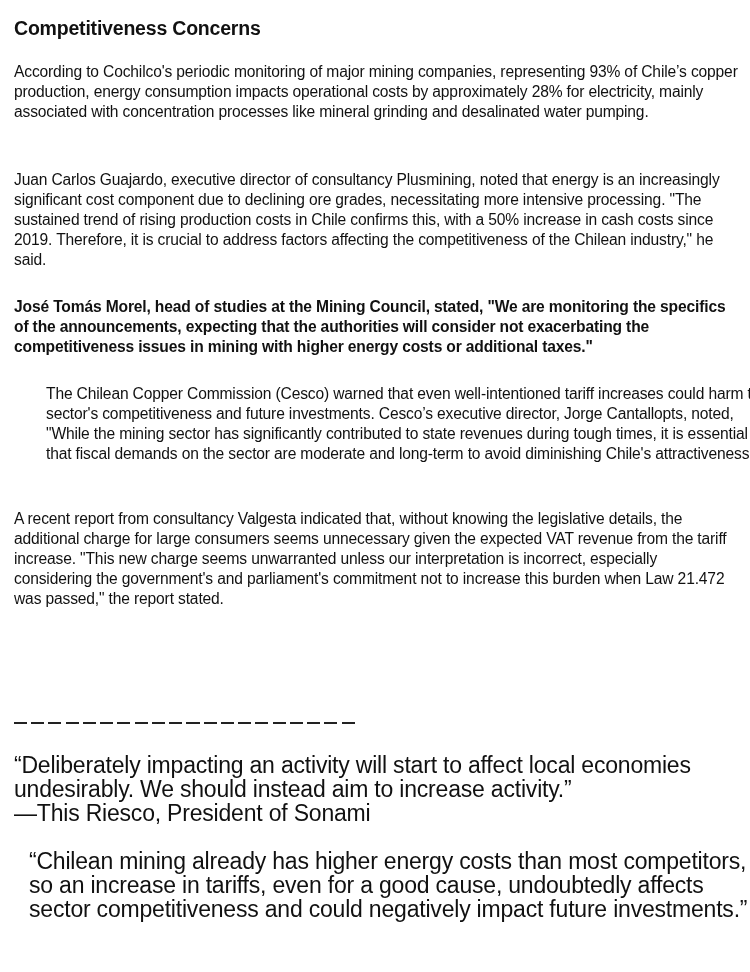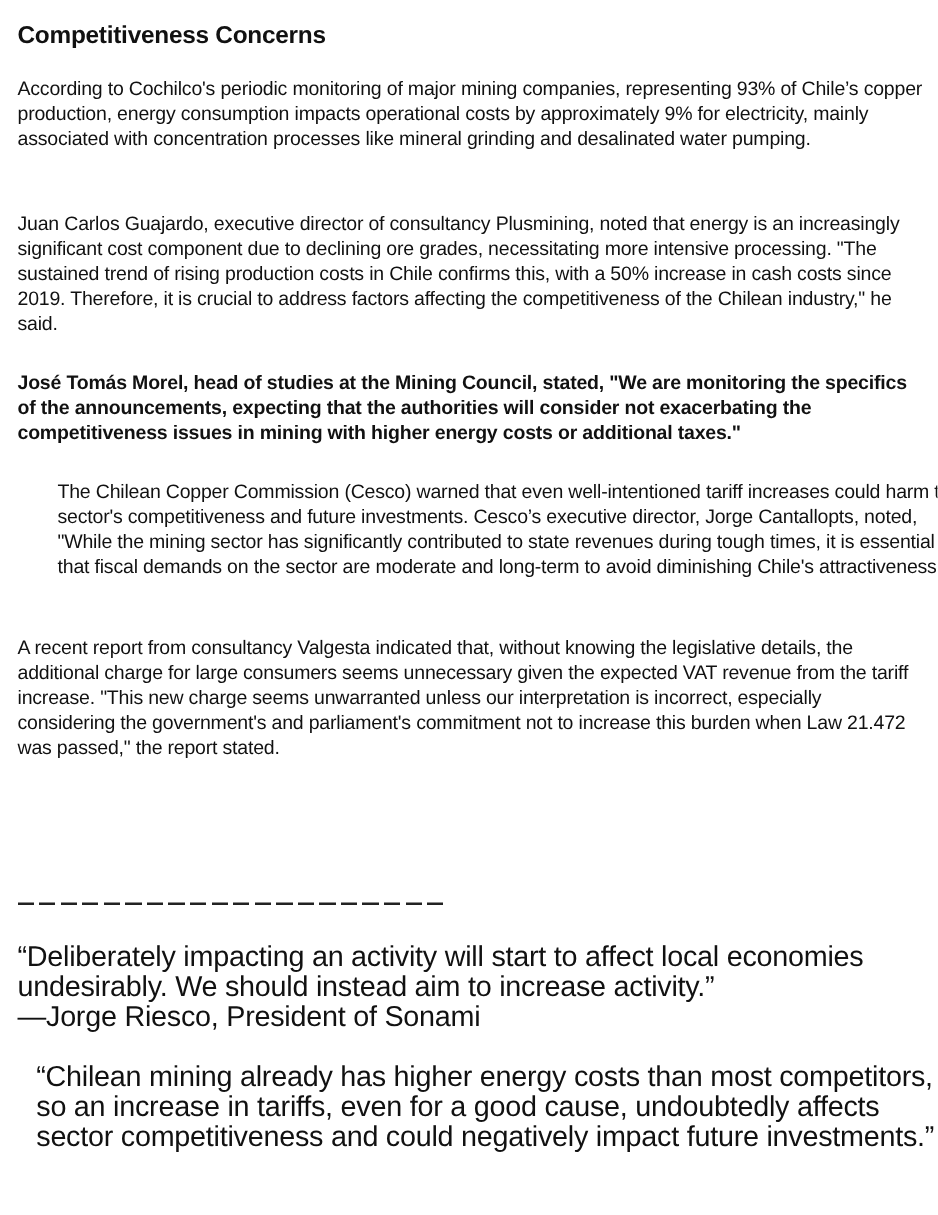--- a/index.html
+++ b/index.html
@@ -72,29 +72,29 @@
     .attribution {
       display: block;
     }
   </style>
 </head>
 <body>
 
 <div class="page">
   <h1 class="title">Competitiveness Concerns</h1>
 
-  <p class="para p1">According to Cochilco's periodic monitoring of major mining companies, representing 93% of Chile’s copper production, energy consumption impacts operational costs by approximately 9% for electricity, mainly associated with concentration processes like mineral grinding and desalinated water pumping.</p>
+  <p class="para p1">According to Cochilco's periodic monitoring of major mining companies, representing 93% of Chile’s copper production, energy consumption impacts operational costs by approximately 28% for electricity, mainly associated with concentration processes like mineral grinding and desalinated water pumping.</p>
   <p class="para p2">Juan Carlos Guajardo, executive director of consultancy Plusmining, noted that energy is an increasingly significant cost component due to declining ore grades, necessitating more intensive processing. "The sustained trend of rising production costs in Chile confirms this, with a 50% increase in cash costs since 2019. Therefore, it is crucial to address factors affecting the competitiveness of the Chilean industry," he said.</p>
   <p class="para p3">José Tomás Morel, head of studies at the Mining Council, stated, "We are monitoring the specifics of the announcements, expecting that the authorities will consider not exacerbating the competitiveness issues in mining with higher energy costs or additional taxes."</p>
   <p class="para p4">The Chilean Copper Commission (Cesco) warned that even well-intentioned tariff increases could harm the sector's competitiveness and future investments. Cesco’s executive director, Jorge Cantallopts, noted, "While the mining sector has significantly contributed to state revenues during tough times, it is essential that fiscal demands on the sector are moderate and long-term to avoid diminishing Chile's attractiveness."</p>
   <p class="para p5">A recent report from consultancy Valgesta indicated that, without knowing the legislative details, the additional charge for large consumers seems unnecessary given the expected VAT revenue from the tariff increase. "This new charge seems unwarranted unless our interpretation is incorrect, especially considering the government's and parliament's commitment not to increase this burden when Law 21.472 was passed," the report stated.</p>
 
   <div class="divider"></div>
 
   <div class="quote q1">
     <span class="quote-text">“Deliberately impacting an activity will start to affect local economies undesirably. We should instead aim to increase activity.”</span>
-    <span class="attribution">—Jorge Riesco, President of Sonami</span>
+    <span class="attribution">—This Riesco, President of Sonami</span>
   </div>
 
   <div class="quote q2">
     <span class="quote-text">“Chilean mining already has higher energy costs than most competitors, so an increase in tariffs, even for a good cause, undoubtedly affects sector competitiveness and could negatively impact future investments.”</span>
   </div>
 </div>
 
 </body></html>

